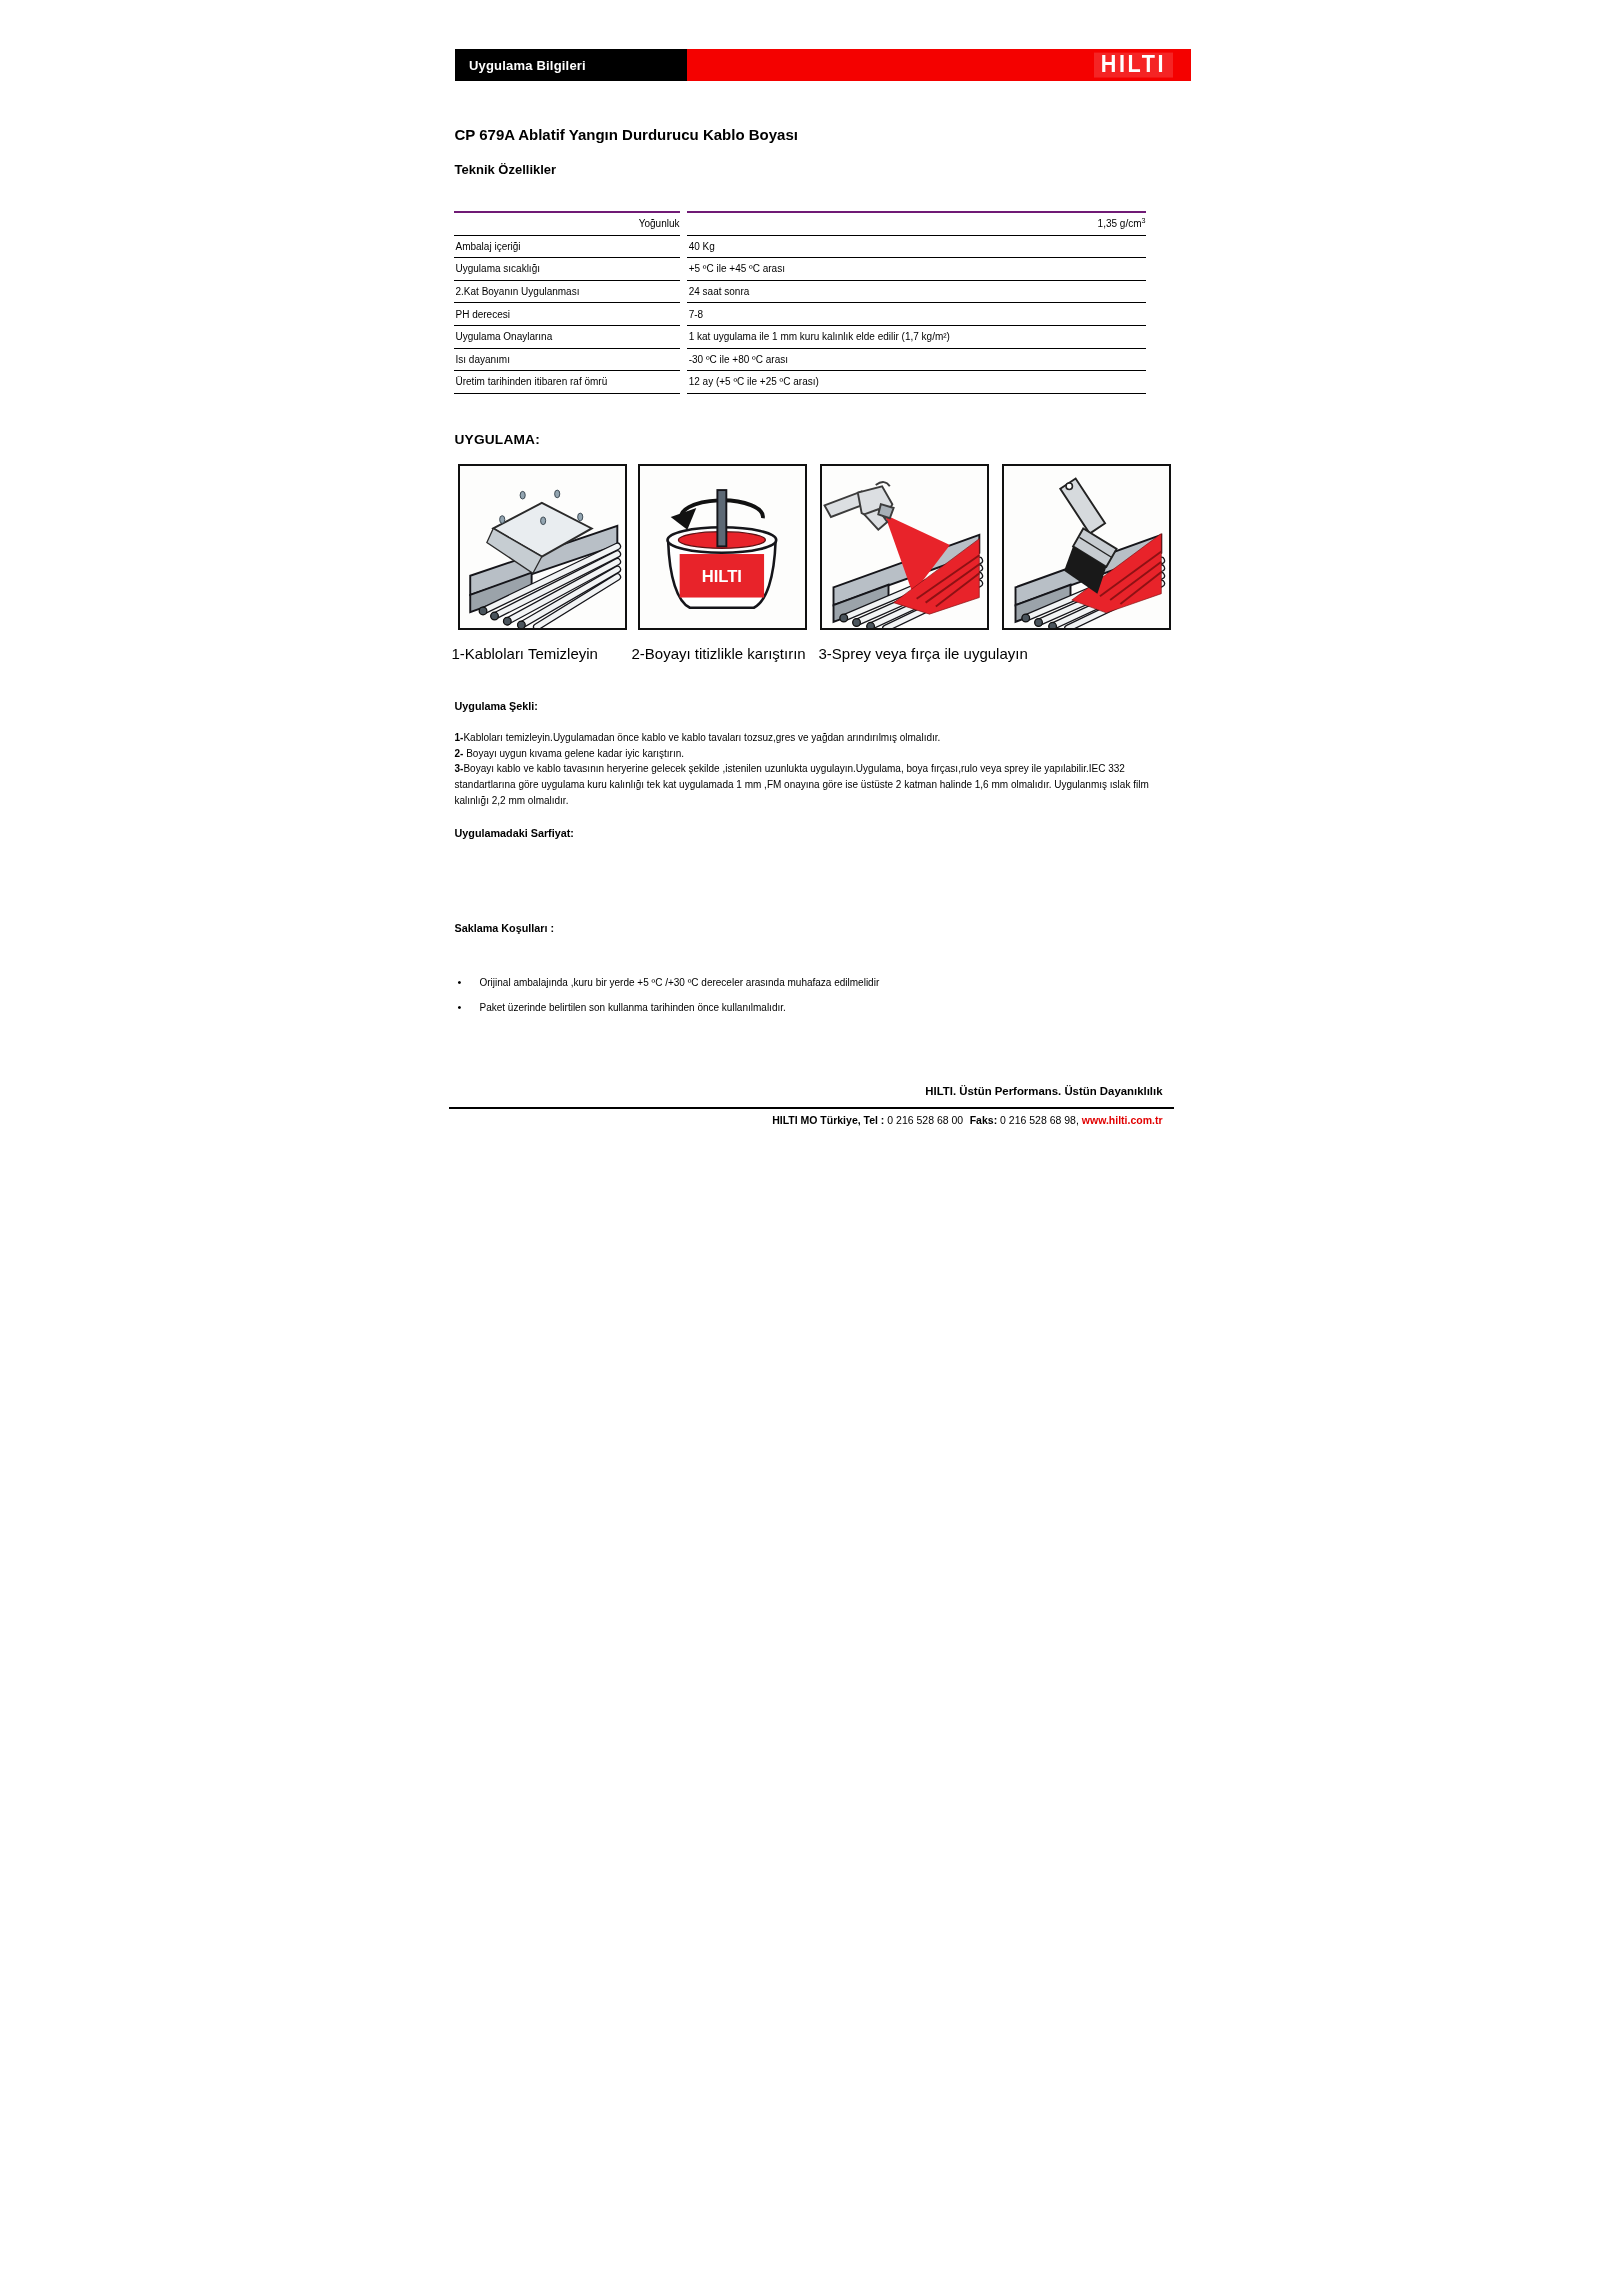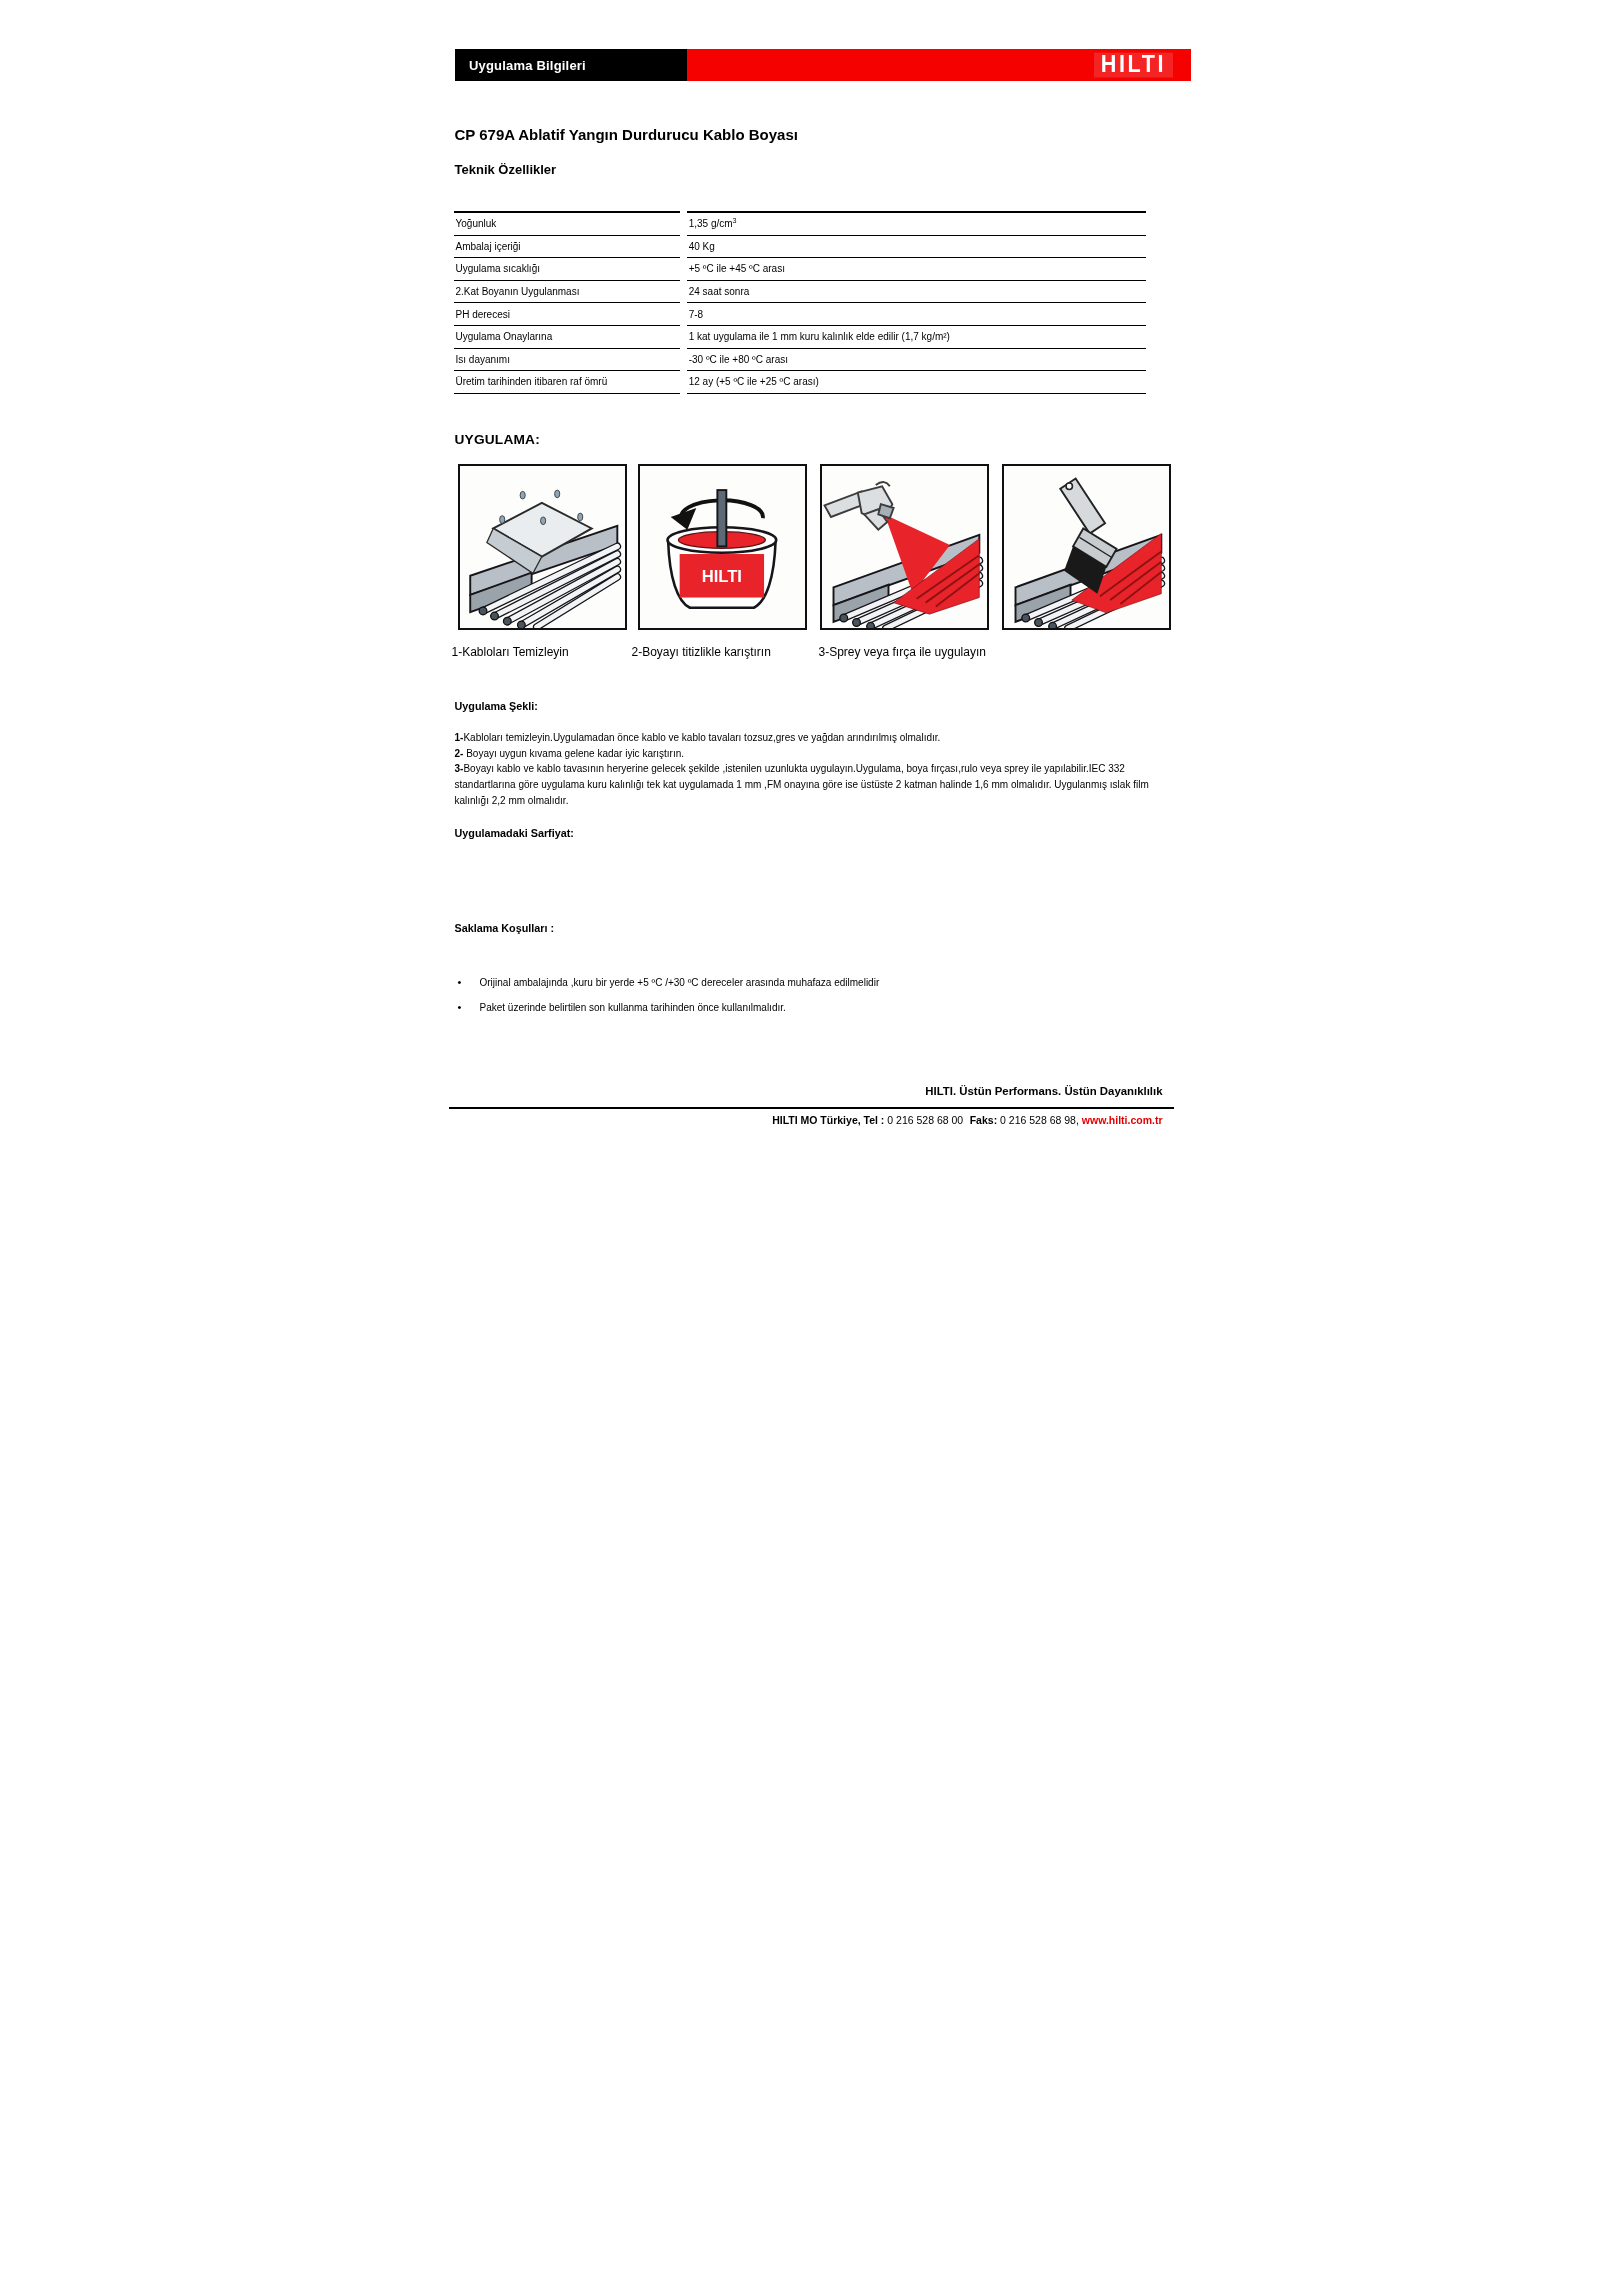--- a/index.html
+++ b/index.html
@@ -18,32 +18,32 @@
     background:rgba(255,255,255,0.14);padding:0.7px 6.5px 2.6px 6.5px;}
   .logo span{display:inline-block;color:#fff;font-weight:bold;font-size:21.6px;letter-spacing:2.6px;
     transform:scaleY(1.08);line-height:1;}
   
   .title{position:absolute;left:49px;top:126px;font-size:15px;font-weight:bold;}
   .subtitle{position:absolute;left:49px;top:162px;font-size:13px;font-weight:bold;}
   
   .spec-table{position:absolute;left:48px;top:211px;width:692px;border-collapse:separate;border-spacing:0;}
   .spec-table td.cell{border-bottom:1.3px solid #000;height:21.6px;vertical-align:middle;
     font-size:10px;padding:0 0 0 2px;}
-  .spec-table tr:first-child td.cell{border-top:2px solid #000000;}
+  .spec-table tr:first-child td.cell{border-top:2px solid #701a75;text-align:right;}
   .spec-table td.lbl{width:224px;}
   .spec-table td.gapc{width:5.2px;border:none;}
   .spec-table td.val{width:auto;}
   .sup{font-size:7.2px;position:relative;top:-3.9px;}
   
   .h-uygulama{position:absolute;left:49px;top:432px;font-size:13.7px;font-weight:bold;letter-spacing:0.2px;}
   .figbox{position:absolute;top:464px;width:169px;height:166px;border:2px solid #101010;
     background:#fdfdfc;box-sizing:border-box;}
   .figbox svg{display:block;width:100%;height:100%;}
   .fb1{left:52px;} .fb2{left:232px;} .fb3{left:414px;} .fb4{left:596px;}
-  .caption{position:absolute;top:645px;font-size:12px;white-space:nowrap;text-align:center;}
+  .caption{position:absolute;top:645px;font-size:15px;white-space:nowrap;text-align:center;}
   .cap1{left:46px;} .cap2{left:226px;} .cap3{left:413px;}
   
   .h-method{position:absolute;left:49px;top:700px;font-size:10.8px;font-weight:bold;}
   .steps{position:absolute;left:49px;top:730px;width:695px;font-size:10px;line-height:15.7px;}
   .steps p{margin:0;}
   
   .h-cons{position:absolute;left:49px;top:827px;font-size:10.8px;font-weight:bold;}
   .cons-list{position:absolute;left:49px;top:860px;width:695px;font-size:10px;line-height:15.7px;}
   .b-row{display:flex;margin-bottom:4.6px;}
   .b-dot{width:11px;flex:0 0 11px;}

